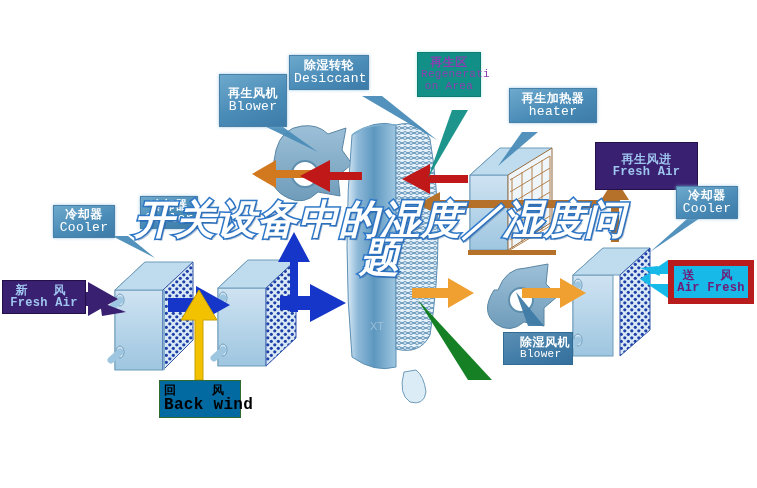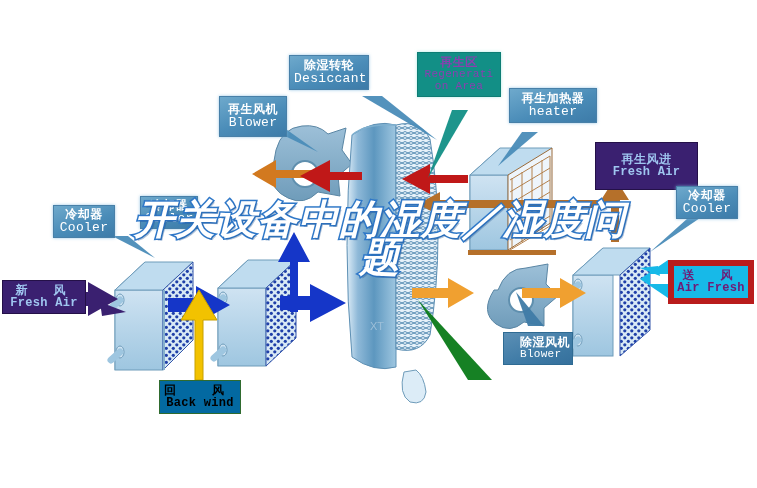--- a/index.html
+++ b/index.html
@@ -54,21 +54,21 @@
 
   
   .box-green{background:#0a7a18;color:#4fe8d8;border:1px solid #055c10;
              box-shadow:0 0 4px rgba(120,240,200,.5);}
   .box-green .cn{font-size:12px;letter-spacing:12px;font-weight:700;}
   .box-green .en{font-size:11px;}
 
   
   .box-yellow{background:#0369a1;color:#000000;border:1.5px solid #2f6b2f;}
   .box-yellow .cn{font-size:12px;letter-spacing:12px;font-weight:700;}
-  .box-yellow .en{font-size:12px;font-weight:700;}
+  .box-yellow .en{font-size:16px;font-weight:700;}
 
   
   #headline{position:absolute;left:60px;top:200px;width:640px;z-index:90;
             text-align:center;font-size:40px;font-weight:700;font-style:italic;
             line-height:.95;color:#ffffff;letter-spacing:1px;
             -webkit-text-stroke:3px #2f78c8;
             paint-order:stroke fill;
             text-shadow:0 0 2px #2f78c8, 2px 2px 0 rgba(40,90,150,.35);}
   #headline span{display:block;}
 </style>
@@ -263,37 +263,37 @@
 
       <polygon points="468,380 492,380 418,300" fill="#0a7a18" opacity=".95"></polygon>
     </g>
   </svg>
 
   <div class="lbl box-steel" style="left:289px;top:55px;width:80px;padding:3px 4px;">
     <span class="cn">除湿转轮</span>
     <span class="en">Desiccant</span>
   </div>
 
-  <div class="lbl box-steel" style="left:219px;top:96px;width:68px;padding:6px 4px;">
+  <div class="lbl box-steel" style="left:219px;top:74px;width:68px;padding:12px 4px;">
     <span class="cn">再生风机</span>
     <span class="en">Blower</span>
   </div>
 
 
   <div class="lbl box-steel" style="left:53px;top:205px;width:62px;padding:2px 4px;">
     <span class="cn">冷却器</span>
     <span class="en">Cooler</span>
   </div>
 
   <div class="lbl box-steel" style="left:140px;top:196px;width:58px;padding:2px 4px;z-index:35;">
     <span class="cn">冷却器</span>
     <span class="en">Cooler</span>
   </div>
 
-  <div class="lbl box-teal" style="left:417px;top:52px;width:84px;padding:3px 3px;">
+  <div class="lbl box-teal" style="left:417px;top:52px;width:64px;padding:3px 3px;">
     <span class="cn">再生区</span>
     <span class="en">Regenerati</span>
     <span class="en">on Area</span>
   </div>
 
   <div class="lbl box-steel" style="left:509px;top:88px;width:88px;padding:3px 4px;">
     <span class="cn">再生加热器</span>
     <span class="en">heater</span>
   </div>
 

